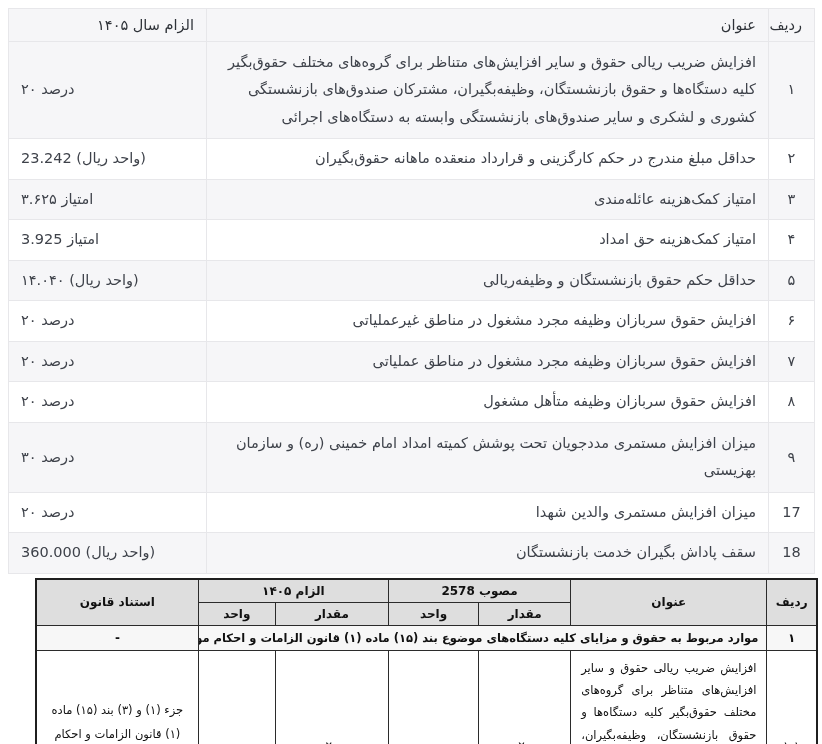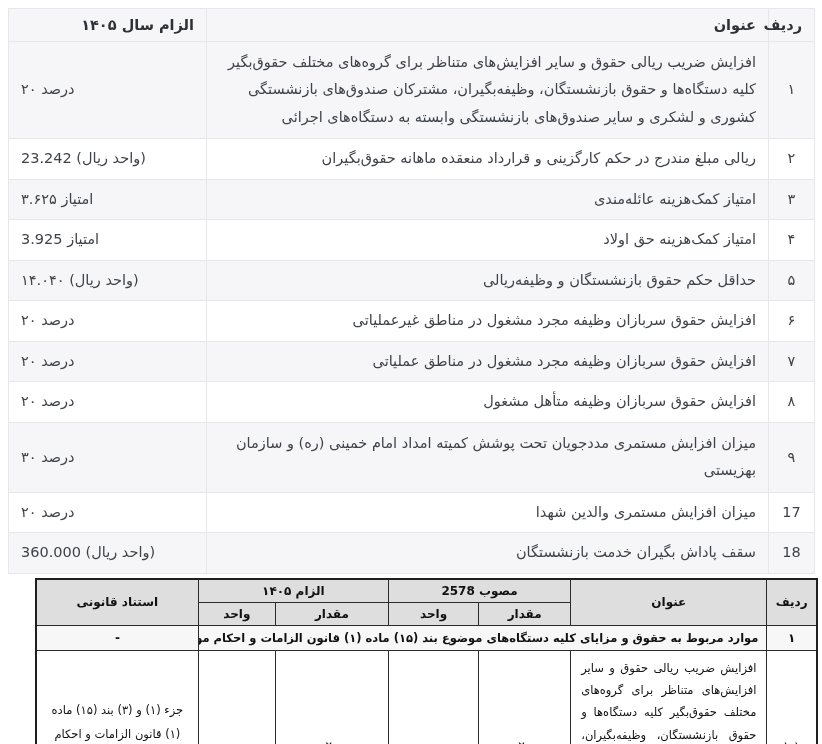--- a/index.html
+++ b/index.html
@@ -18,21 +18,21 @@
   #table1 {
     position: absolute; top: 8px; left: 8px;
     width: 806px;
     border-collapse: collapse;
     direction: rtl;
     table-layout: fixed;
   }
   #table1 th, #table1 td { border: 1px solid #e7e7ea; }
   #table1 th {
     background: #f6f6f8;
-    font-size: 14.5px; font-weight: bold;
+    font-size: 14.5px; font-weight: normal;
     color: #2e3238;
     padding: 0 12px;
     height: 33px;
   }
   #table1 th.c-no    { text-align: center; }
   #table1 th.c-title { text-align: right; }
   #table1 th.c-val   { text-align: right; }
   #table1 td {
     font-size: 14.5px;
     color: #3e424a;
@@ -107,31 +107,31 @@
     <th class="c-title">عنوان</th>
     <th class="c-val">الزام سال ۱۴۰۵</th>
   </tr>
   <tr class="odd" style="height:97px">
     <td class="no">۱</td>
     <td class="title">افزایش ضریب ریالی حقوق و سایر افزایش‌های متناظر برای گروه‌های مختلف حقوق‌بگیر کلیه دستگاه‌ها و حقوق بازنشستگان، وظیفه‌بگیران، مشترکان صندوق‌های بازنشستگی کشوری و لشکری و سایر صندوق‌های بازنشستگی وابسته به دستگاه‌های اجرائی</td>
     <td class="val">۲۰ درصد</td>
   </tr>
   <tr style="height:37px">
     <td class="no">۲</td>
-    <td class="title">ریالی مبلغ مندرج در حکم کارگزینی و قرارداد منعقده ماهانه حقوق‌بگیران</td>
+    <td class="title">حداقل مبلغ مندرج در حکم کارگزینی و قرارداد منعقده ماهانه حقوق‌بگیران</td>
     <td class="val">23.242 (واحد ریال)</td>
   </tr>
   <tr class="odd" style="height:37px">
     <td class="no">۳</td>
     <td class="title">امتیاز کمک‌هزینه عائله‌مندی</td>
     <td class="val">۳.۶۲۵ امتیاز</td>
   </tr>
   <tr style="height:37px">
     <td class="no">۴</td>
-    <td class="title">امتیاز کمک‌هزینه حق اولاد</td>
+    <td class="title">امتیاز کمک‌هزینه حق امداد</td>
     <td class="val">3.925 امتیاز</td>
   </tr>
   <tr class="odd" style="height:37px">
     <td class="no">۵</td>
     <td class="title">حداقل حکم حقوق بازنشستگان و وظیفه‌ریالی</td>
     <td class="val">۱۴.۰۴۰ (واحد ریال)</td>
   </tr>
   <tr style="height:37px">
     <td class="no">۶</td>
     <td class="title">افزایش حقوق سربازان وظیفه مجرد مشغول در مناطق غیرعملیاتی</td>
@@ -174,21 +174,21 @@
       <col style="width:113px">
       <col style="width:77px">
       <col style="width:162px">
   </colgroup>
   <tbody>
       <tr>
     <th rowspan="2">ردیف</th>
     <th rowspan="2">عنوان</th>
     <th colspan="2">مصوب 2578</th>
     <th colspan="2">الزام ۱۴۰۵</th>
-    <th rowspan="2">استناد قانونی</th>
+    <th rowspan="2">استناد قانون</th>
   </tr>
   <tr>
     <th>مقدار</th>
     <th>واحد</th>
     <th>مقدار</th>
     <th>واحد</th>
   </tr>
   <tr class="section">
     <td class="sec-no">۱</td>
     <td class="sec-title" colspan="5">موارد مربوط به حقوق و مزایای کلیه دستگاه‌های موضوع بند (۱۵) ماده (۱) قانون الزامات و احکام مورد نیاز قوانین بودجه‌های سنواتی</td>

